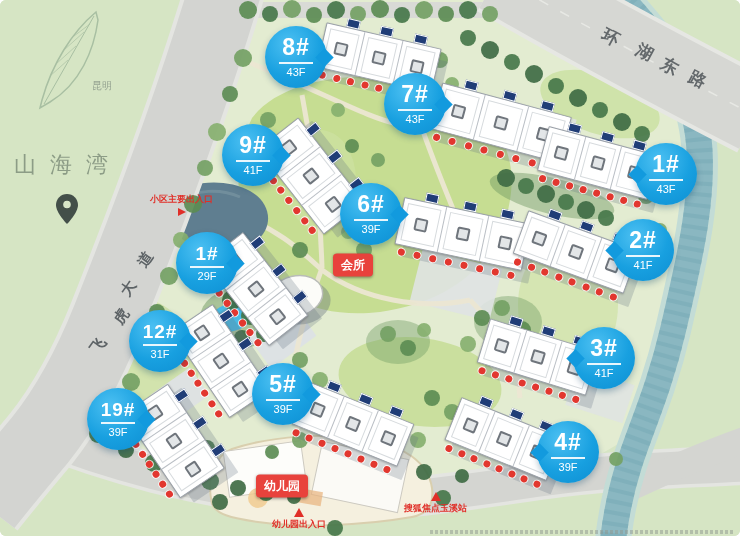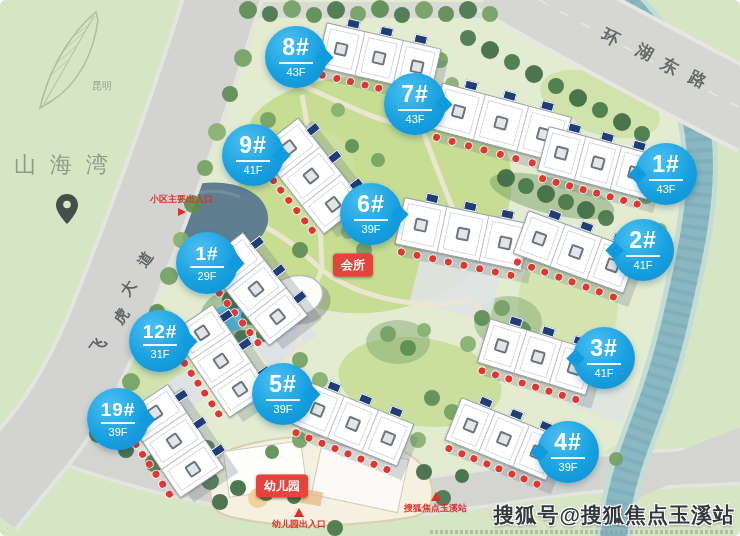--- a/index.html
+++ b/index.html
@@ -544,15 +544,14 @@
   </div>
   <div class="ent col" style="left:272px; top:508px;">
     <span class="tri-u"></span>
     <span>幼儿园出入口</span>
   </div>
   <div class="ent col" style="left:404px; top:492px;">
     <span class="tri-u"></span>
     <span>搜狐焦点玉溪站</span>
   </div>
 
-  <div class="wm">搜狐号@搜狐焦点玉溪站</div>
   <div class="fineprint"></div>
 </div>
 
 </body></html>

